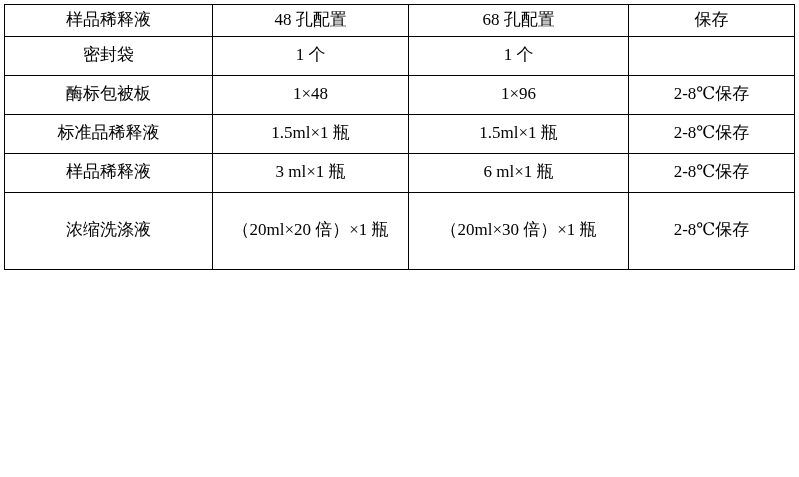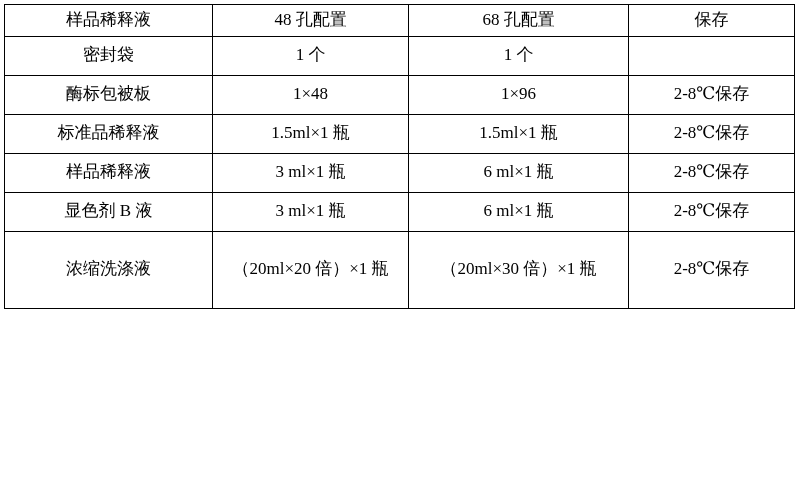--- a/index.html
+++ b/index.html
@@ -71,26 +71,20 @@
         <td>1.5ml×1 瓶</td>
         <td>1.5ml×1 瓶</td>
         <td>2-8℃保存</td>
       </tr>
       <tr class="row-normal">
         <td>样品稀释液</td>
         <td>3 ml×1 瓶</td>
         <td>6 ml×1 瓶</td>
         <td>2-8℃保存</td>
       </tr>
-      <tr class="row-normal">
-        <td>显色剂 B 液</td>
-        <td>3 ml×1 瓶</td>
-        <td>6 ml×1 瓶</td>
-        <td>2-8℃保存</td>
-      </tr>
       <tr class="row-tall">
         <td>浓缩洗涤液</td>
         <td>（20ml×20 倍）×1 瓶</td>
         <td>（20ml×30 倍）×1 瓶</td>
         <td>2-8℃保存</td>
       </tr>
     </tbody>
 </table>
 
 </body></html>

